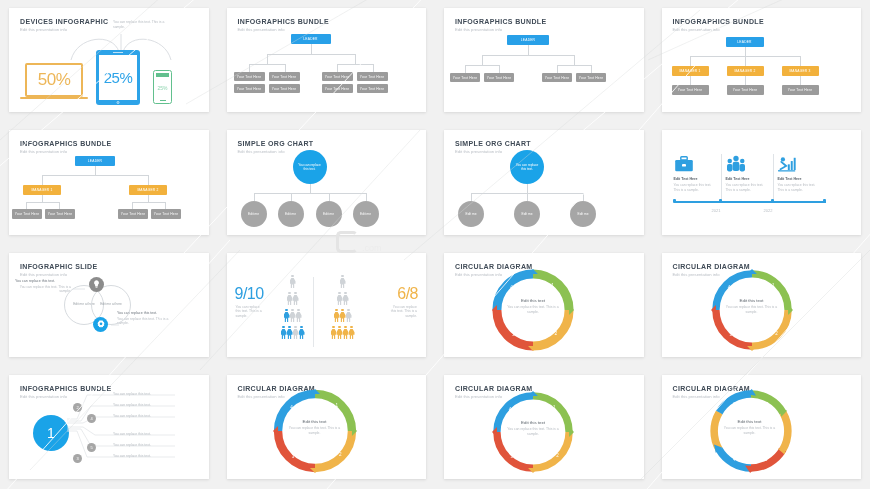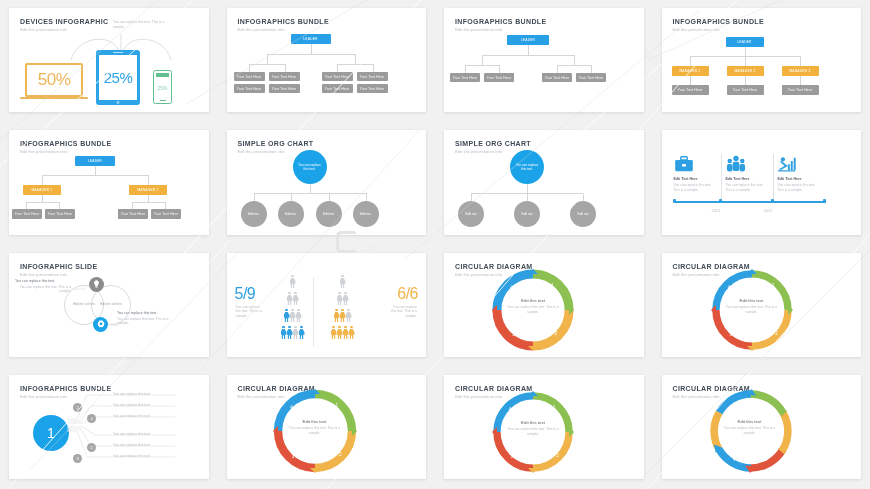--- a/index.html
+++ b/index.html
@@ -416,24 +416,24 @@
             <path d="M58 12 L70 12" stroke="#dcdfe3" stroke-width=".8"></path>
             <path d="M96 48 L104 48" stroke="#dcdfe3" stroke-width=".8"></path>
           </svg>
         </div>
       </div>
     </div>
 
     <div class="cell">
       <div class="card">
         <div class="pad">
-          <div style="position:absolute;left:8px;top:32px;font-size:16px;font-weight:300;color:#2e9fe0;letter-spacing:-.5px;">5/9</div>
+          <div style="position:absolute;left:8px;top:32px;font-size:16px;font-weight:300;color:#2e9fe0;letter-spacing:-.5px;">9/10</div>
           <div class="tiny" style="position:absolute;left:9px;top:52px;width:30px;">You can replace this text. This is a sample.</div>
 
-          <div style="position:absolute;right:8px;top:32px;font-size:16px;font-weight:300;color:#f0b44a;letter-spacing:-.5px;">6/6</div>
+          <div style="position:absolute;right:8px;top:32px;font-size:16px;font-weight:300;color:#f0b44a;letter-spacing:-.5px;">6/8</div>
           <div class="tiny" style="position:absolute;right:9px;top:52px;width:30px;text-align:right;">You can replace this text. This is a sample.</div>
 
           <div class="ln lnv" style="left:86px;top:24px;height:70px;background:#e4e7ea;"></div>
 
           <div style="position:absolute;left:46px;top:22px;width:40px;">
             <div style="text-align:center;color:#cfd3d7;"><span class="person"><i class="head"></i><i class="body"></i></span></div>
             <div style="text-align:center;color:#cfd3d7;margin-top:-1px;"><span class="person"><i class="head"></i><i class="body"></i></span><span class="person"><i class="head"></i><i class="body"></i></span></div>
             <div style="text-align:center;margin-top:-1px;"><span class="person" style="color:#2e9fe0;"><i class="head"></i><i class="body"></i></span><span class="person" style="color:#cfd3d7;"><i class="head"></i><i class="body"></i></span><span class="person" style="color:#cfd3d7;"><i class="head"></i><i class="body"></i></span></div>
             <div style="text-align:center;margin-top:-1px;"><span class="person" style="color:#2e9fe0;"><i class="head"></i><i class="body"></i></span><span class="person" style="color:#2e9fe0;"><i class="head"></i><i class="body"></i></span><span class="person" style="color:#cfd3d7;"><i class="head"></i><i class="body"></i></span><span class="person" style="color:#2e9fe0;"><i class="head"></i><i class="body"></i></span></div>
           </div>

